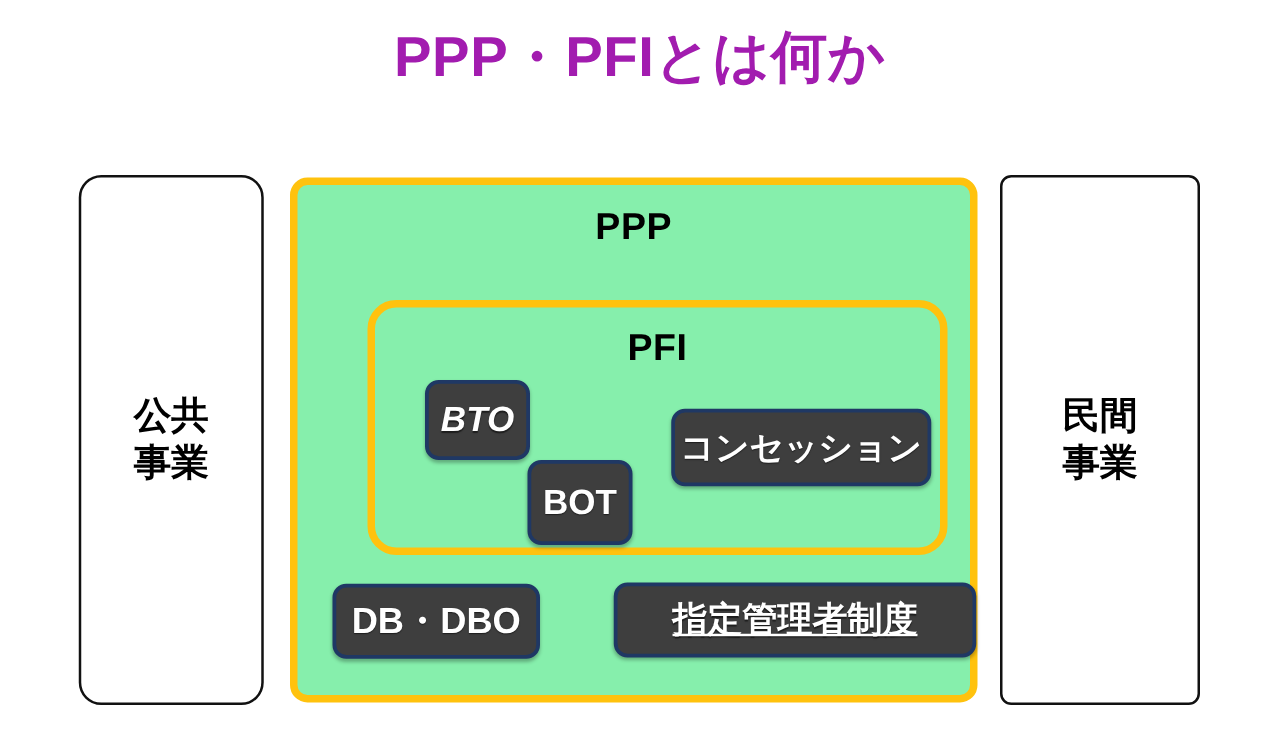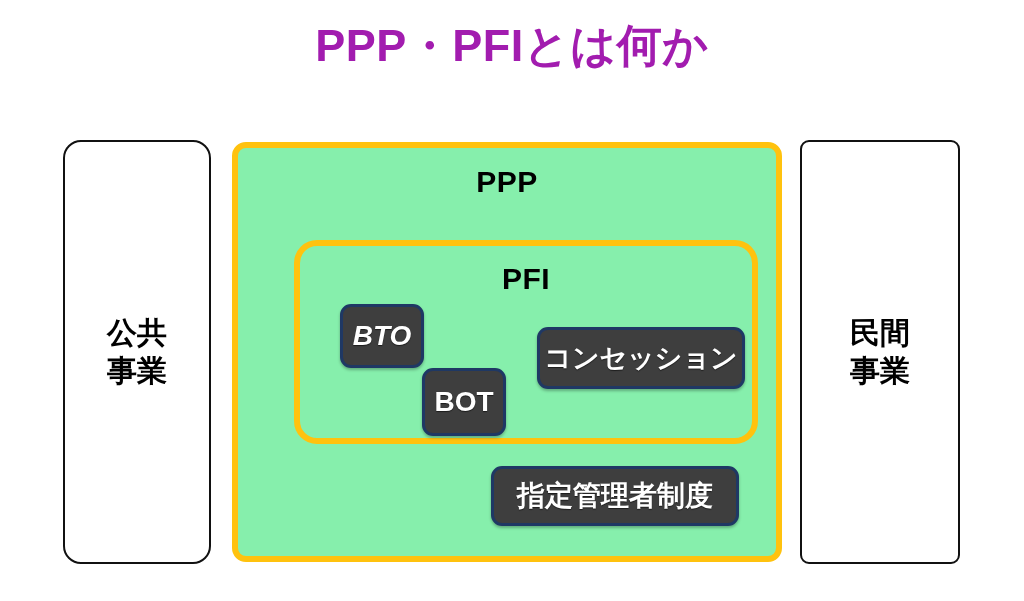--- a/index.html
+++ b/index.html
@@ -100,21 +100,21 @@
     text-shadow: 0 1px 1px rgba(0,0,0,0.55);
   }
 
   
   #chip-bto { left: 40px;  top: 58px;  width: 84px;  height: 64px;  font-size: 28px; font-style: italic; }
   #chip-bot { left: 122px; top: 122px; width: 84px;  height: 68px;  font-size: 28px; }
   #chip-concession { left: 237px; top: 81px; width: 208px; height: 62px; font-size: 27px; }
 
   
   #chip-db  { left: 28px;  top: 319px; width: 166px; height: 60px; font-size: 29px; }
-  #chip-shitei { left: 253px; top: 318px; width: 248px; height: 60px; font-size: 28px; }
+  #chip-shitei { left: 253px; top: 318px; width: 290px; height: 60px; font-size: 28px; text-decoration: underline; }
 </style>
 </head>
 <body>
 
 <div id="canvas">
 
   <div class="diagram-title">PPP・PFIとは何か</div>
 
   <div class="side-box" id="box-public">
     <div class="side-label">公共
@@ -141,20 +141,23 @@
       <div class="chip" id="chip-bot">
         <span class="chip-text">BOT</span>
       </div>
 
       <div class="chip" id="chip-concession">
         <span class="chip-text">コンセッション</span>
       </div>
 
     </div>
 
+    <div class="chip" id="chip-db">
+      <span class="chip-text">DB・DBO</span>
+    </div>
 
     <div class="chip" id="chip-shitei">
       <span class="chip-text">指定管理者制度</span>
     </div>
 
   </div>
 
 </div>
 
 </body></html>

